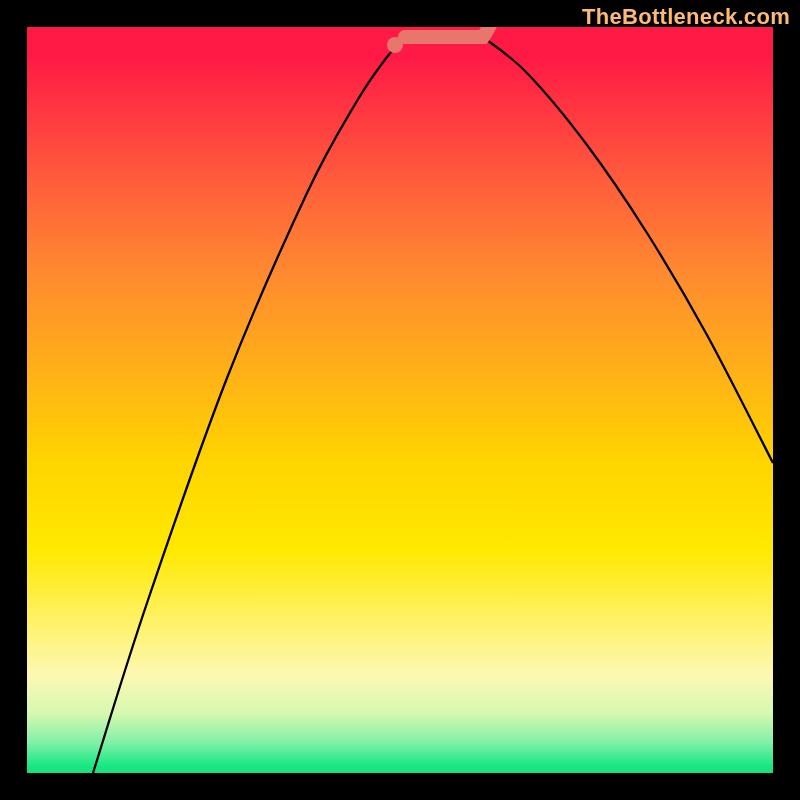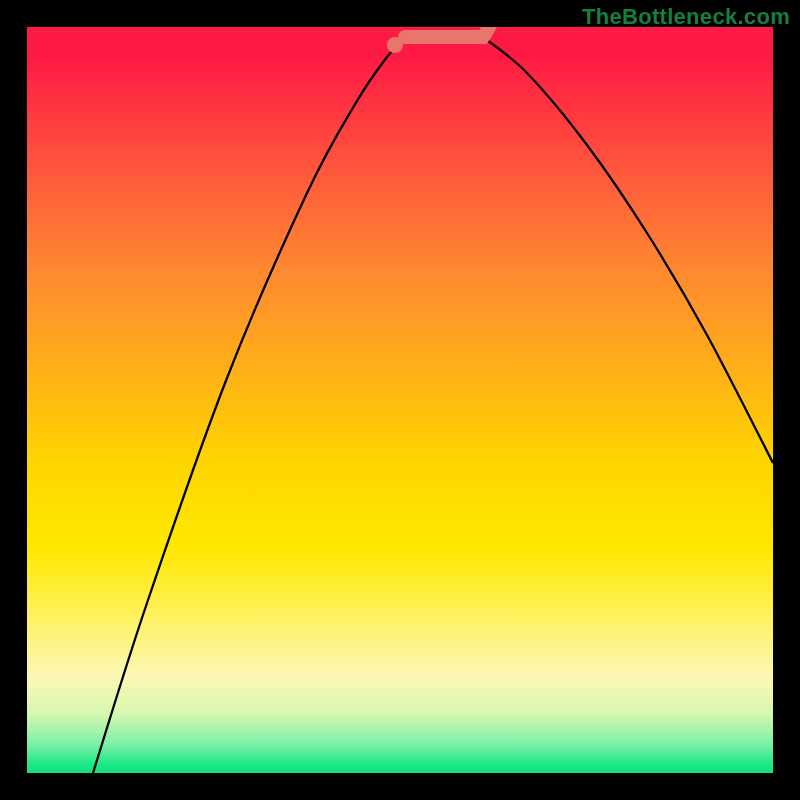--- a/index.html
+++ b/index.html
@@ -30,21 +30,21 @@
       #d7f8b0 92%,
       #7ff0a8 96%,
       #18e884 99%,
       #16e07f 100%
     );
   }
   .watermark {
     position: absolute;
     top: 4px;
     right: 10px;
-    color: #15803d;
+    color: #fdba74;
     font-size: 22px;
     font-weight: 600;
     letter-spacing: 0.3px;
     user-select: none;
   }
   svg.curve {
     position: absolute;
     left: 0;
     top: 0;
   }

